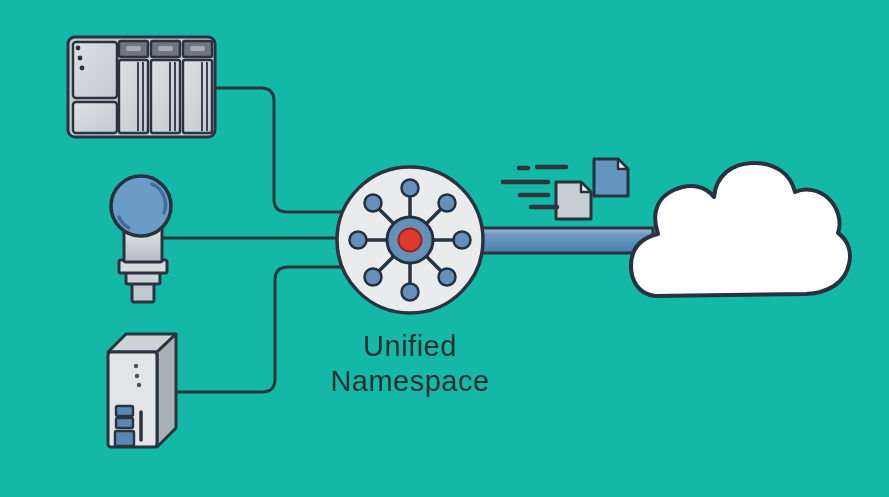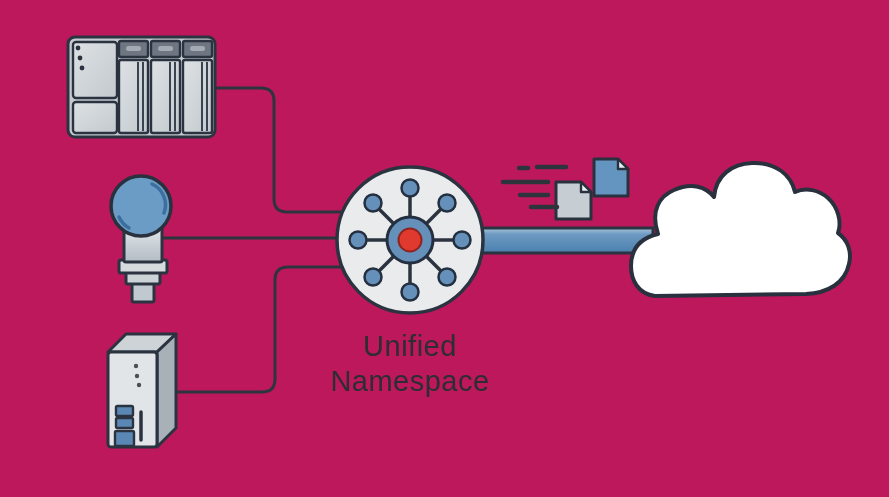--- a/index.html
+++ b/index.html
@@ -1,16 +1,16 @@
 <!DOCTYPE html>
 <html><head>
 <meta charset="utf-8">
 <style>
   html,body{margin:0;padding:0;background:#ffffff;}
-  .stage{position:relative;width:889px;height:497px;background:#be185d;overflow:hidden;
+  .stage{position:relative;width:889px;height:497px;background:#14b8a6;overflow:hidden;
          font-family:"Liberation Sans", sans-serif;}
   svg{display:block;}
   text.hub-label{font-family:"Liberation Sans", sans-serif;font-size:29px;fill:#2c2e31;
        letter-spacing:0.5px;text-anchor:middle;}
 </style>
 </head>
 <body>
 
 <div class="stage">
 <svg width="889" height="497" viewBox="0 0 889 497">

